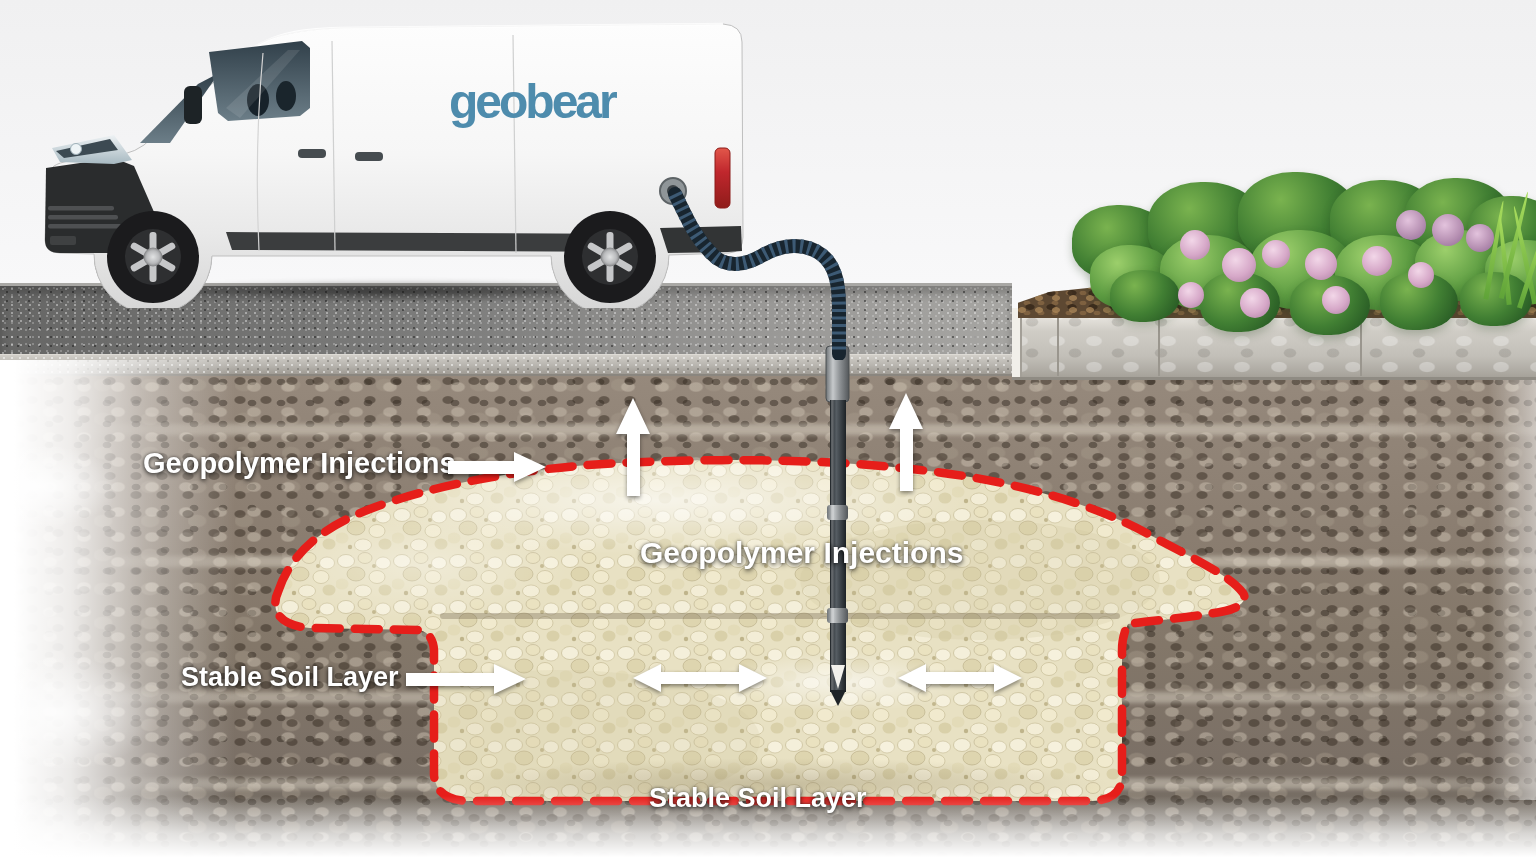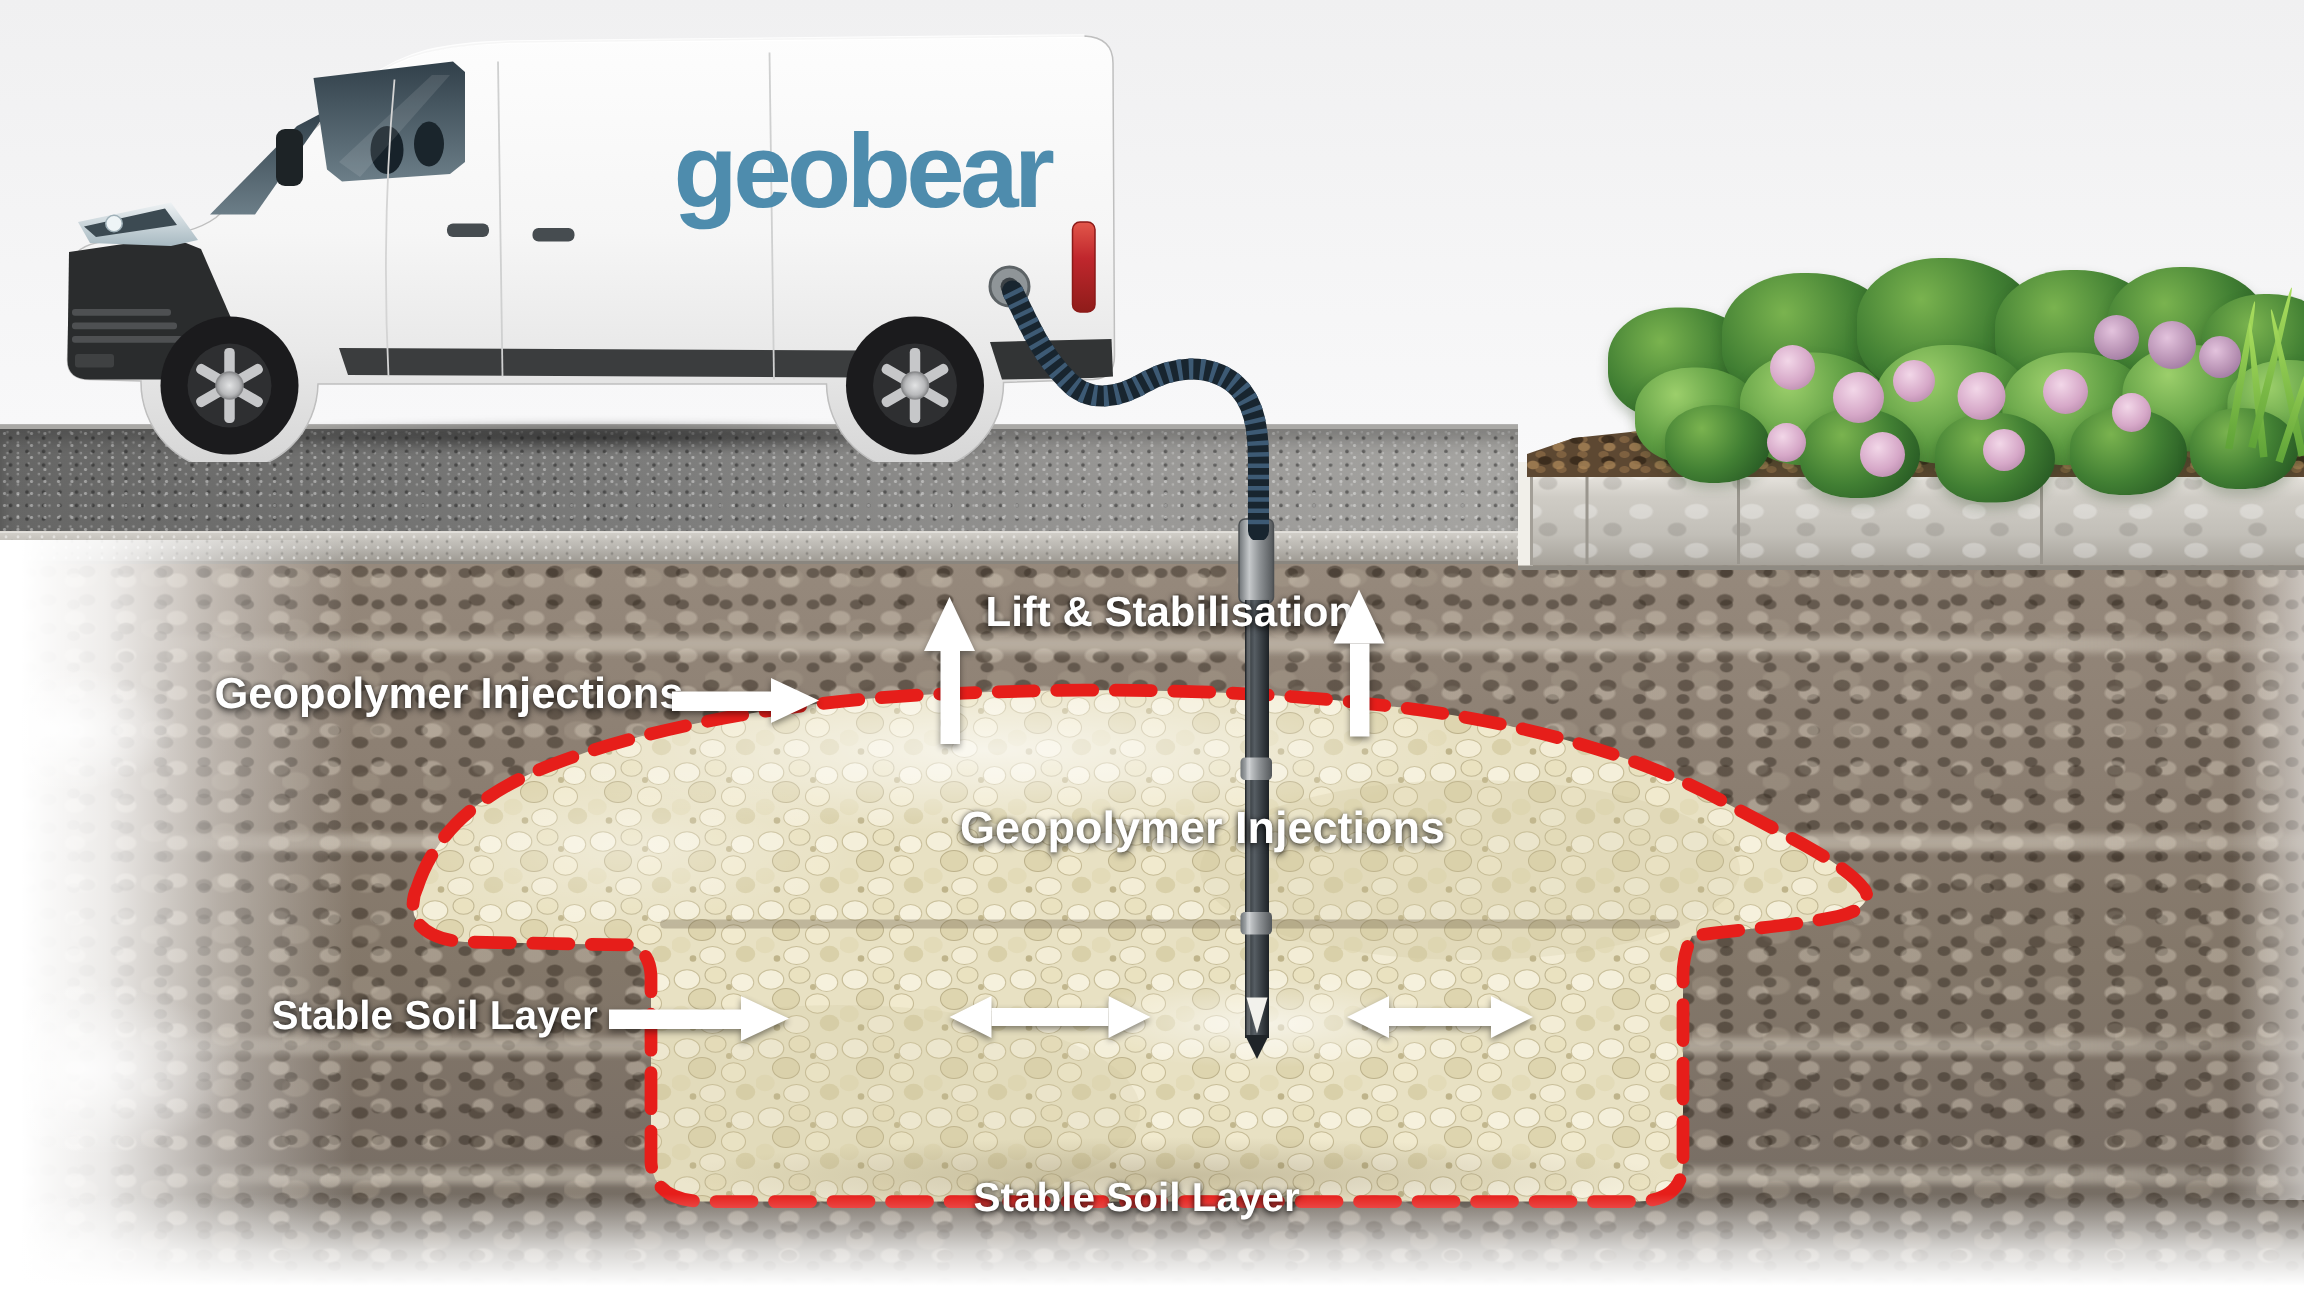--- a/index.html
+++ b/index.html
@@ -79,21 +79,21 @@
   .grass{width:5px;border-radius:60% 60% 0 0/100% 100% 0 0;
     background:linear-gradient(180deg,#aade5e,#5fa338);}
 
   
   .van-shadow{left:55px;top:276px;width:680px;height:30px;z-index:2;filter:blur(2px);
     background:radial-gradient(ellipse 50% 50% at 50% 50%, rgba(20,20,20,.55), rgba(20,20,20,0) 75%);}
   .wheel-shadow{top:292px;width:130px;height:16px;z-index:2;filter:blur(2px);
     background:radial-gradient(ellipse 50% 50% at 50% 50%, rgba(0,0,0,.55), transparent 70%);}
   .ws1{left:88px}.ws2{left:548px}
   .van-svg{left:30px;top:8px;width:730px;height:300px;z-index:7;}
-  .logo{left:449px;top:74px;z-index:8;font-weight:bold;font-size:70px;
+  .logo{left:449px;top:74px;z-index:8;font-weight:bold;font-size:48px;
     letter-spacing:-3px;color:#4e8cad;}
 
   
   .hose-svg{left:630px;top:160px;width:230px;height:200px;z-index:8;}
   .lance-svg{left:770px;top:340px;width:150px;height:380px;z-index:6;}
   .injection-svg{left:0;top:0;width:1536px;height:864px;z-index:3;}
 
   
   .label{z-index:9;font-weight:bold;color:#fff;white-space:nowrap;
     text-shadow:0 2px 5px rgba(0,0,0,.65),0 0 3px rgba(0,0,0,.45);}
@@ -333,21 +333,20 @@
     <rect x="56" y="6" width="23" height="56" rx="4" fill="url(#metalGrad)" stroke="#4c5053" stroke-width="1"></rect>
     <rect x="60" y="60" width="16" height="292" fill="url(#tubeGrad)"></rect>
     <rect x="57" y="165" width="21" height="15" rx="3" fill="url(#metalGrad)"></rect>
     <rect x="57" y="268" width="21" height="15" rx="3" fill="url(#metalGrad)"></rect>
     <polygon points="61,325 75,325 68,349" fill="#f2f1ec"></polygon>
     <polygon points="60,350 76,350 68,366" fill="#1f2428"></polygon>
     <rect x="61" y="60" width="2.5" height="290" fill="#ffffff" opacity="0.22"></rect>
   </svg>
 
   <div class="label lb-geo-left">Geopolymer Injections</div>
-  <div class="label lb-lift">Lift &amp; Stabilisation</div>
   <div class="label lb-geo-center">Geopolymer Injections</div>
   <div class="label lb-stable-left">Stable Soil Layer</div>
   <div class="label lb-stable-bottom">Stable Soil Layer</div>
 
   <div class="arrow-right ar-geo">
     <span class="shaft"></span>
     <span class="head"></span>
   </div>
   <div class="arrow-right ar-stable">
     <span class="shaft"></span>

